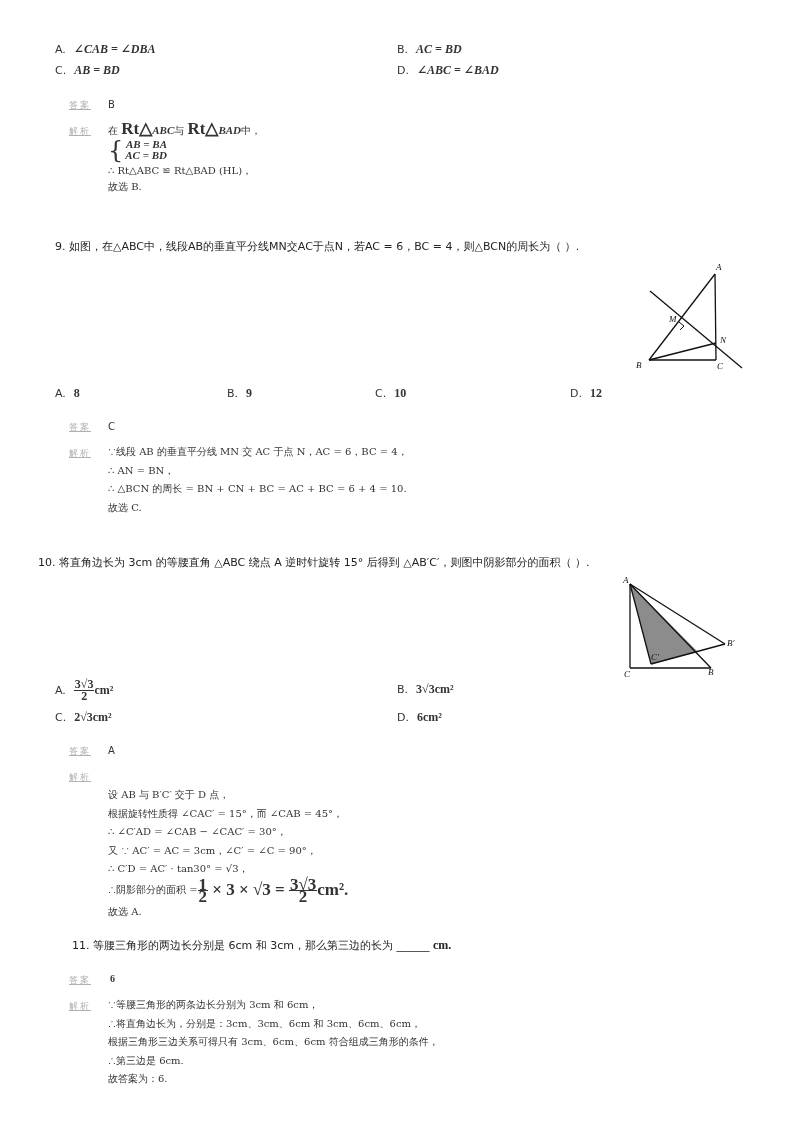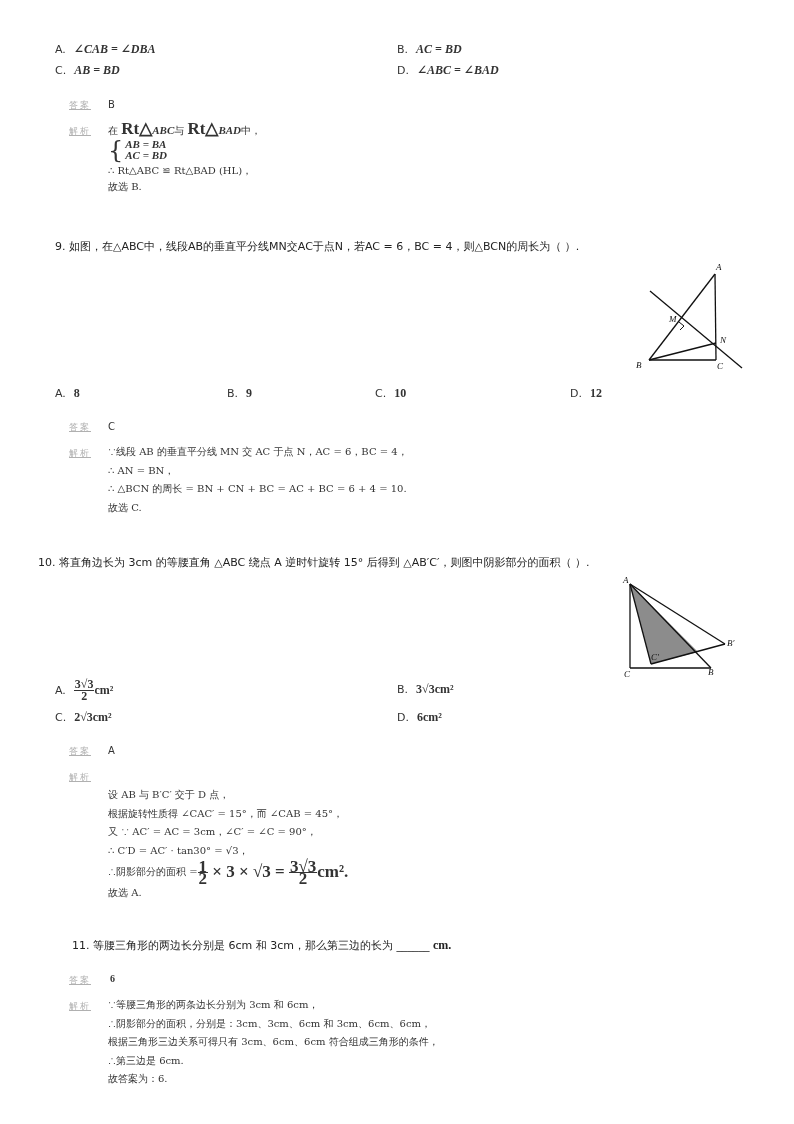--- a/index.html
+++ b/index.html
@@ -7,21 +7,21 @@
          font-family: "DejaVu Sans", "Liberation Sans", sans-serif; color: #222; }
   .abs { position: absolute; }
   .opt { font-size: 11px; color: #333; white-space: nowrap; }
   .opt .lbl { display: inline-block; margin-right: 8px; }
   .math { font-family: "Liberation Serif", "DejaVu Serif", serif; font-style: italic; font-weight: bold; font-size: 12px; }
   .mathn { font-family: "Liberation Serif", "DejaVu Serif", serif; font-weight: bold; font-size: 12px; }
   .q { font-size: 11px; color: #222; white-space: nowrap; }
   .tag { font-size: 9px; color: #b0b0b0; letter-spacing: 2px; text-decoration: underline; }
   .ans { font-size: 10px; color: #333; }
   .sol { font-family: "DejaVu Serif", "Liberation Serif", serif; font-size: 10px; color: #333; line-height: 18.5px; white-space: nowrap; }
-  .sol .m { font-family: "Liberation Serif", serif; font-style: italic; font-weight: bold; font-size: 11px; }
+  .sol .m { font-family: "Liberation Serif", serif; font-style: italic; font-weight: bold; font-size: 11px; text-align: right; }
   .sol .n { font-family: "Liberation Serif", serif; font-weight: bold; font-size: 17px; }
   .brace { display: inline-flex; align-items: center; }
   .brace .b { font-size: 24px; line-height: 20px; font-family: "DejaVu Serif", serif; margin-right: 2px; }
   .brace .lines { display: flex; flex-direction: column; line-height: 11px; }
   .frac { display: inline-flex; flex-direction: column; align-items: center; vertical-align: middle; line-height: 11px; }
   .frac .num { border-bottom: 1px solid #333; padding: 0 1px; }
   svg { display: block; }
 </style>
 </head>
 <body>
@@ -142,20 +142,21 @@
 <div class="abs opt" style="left:397px;top:710px;">
   <span class="lbl">D.</span><span class="mathn">6cm²</span>
 </div>
 
 <div class="abs tag" style="left:69px;top:745px;">答案</div>
 <div class="abs ans" style="left:108px;top:745px;">A</div>
 <div class="abs tag" style="left:69px;top:771px;">解析</div>
 <div class="abs sol" style="left:108px;top:746px;margin-top:40px;">
   <div>设 AB 与 B′C′ 交于 D 点，</div>
   <div>根据旋转性质得 ∠CAC′ = 15°，而 ∠CAB = 45°，</div>
+  <div>∴ ∠C′AD = ∠CAB − ∠CAC′ = 30°，</div>
   <div>又 ∵ AC′ = AC = 3cm，∠C′ = ∠C = 90°，</div>
   <div>∴ C′D = AC′ · tan30° = √3，</div>
   <div style="display:flex;align-items:center;height:24px;">
     <span>∴阴影部分的面积 = </span>
     <span class="frac n">
       <span class="num">1</span>
       <span>2</span>
     </span>
     <span class="n" style="white-space:pre;"> × 3 × √3 = </span>
     <span class="frac n">
@@ -171,17 +172,17 @@
   <span>11. 等腰三角形的两边长分别是 6cm 和 3cm，那么第三边的长为</span>
   <span>______</span>
   <span class="mathn">cm.</span>
 </div>
 
 <div class="abs tag" style="left:69px;top:974px;">答案</div>
 <div class="abs ans mathn" style="left:110px;top:973px;">6</div>
 <div class="abs tag" style="left:69px;top:1000px;">解析</div>
 <div class="abs sol" style="left:108px;top:996px;">
   <div>∵等腰三角形的两条边长分别为 3cm 和 6cm，</div>
-  <div>∴阴影部分的面积，分别是：3cm、3cm、6cm 和 3cm、6cm、6cm，</div>
+  <div>∴将直角边长为，分别是：3cm、3cm、6cm 和 3cm、6cm、6cm，</div>
   <div>根据三角形三边关系可得只有 3cm、6cm、6cm 符合组成三角形的条件，</div>
   <div>∴第三边是 6cm.</div>
   <div>故答案为：6.</div>
 </div>
 
 </body></html>

